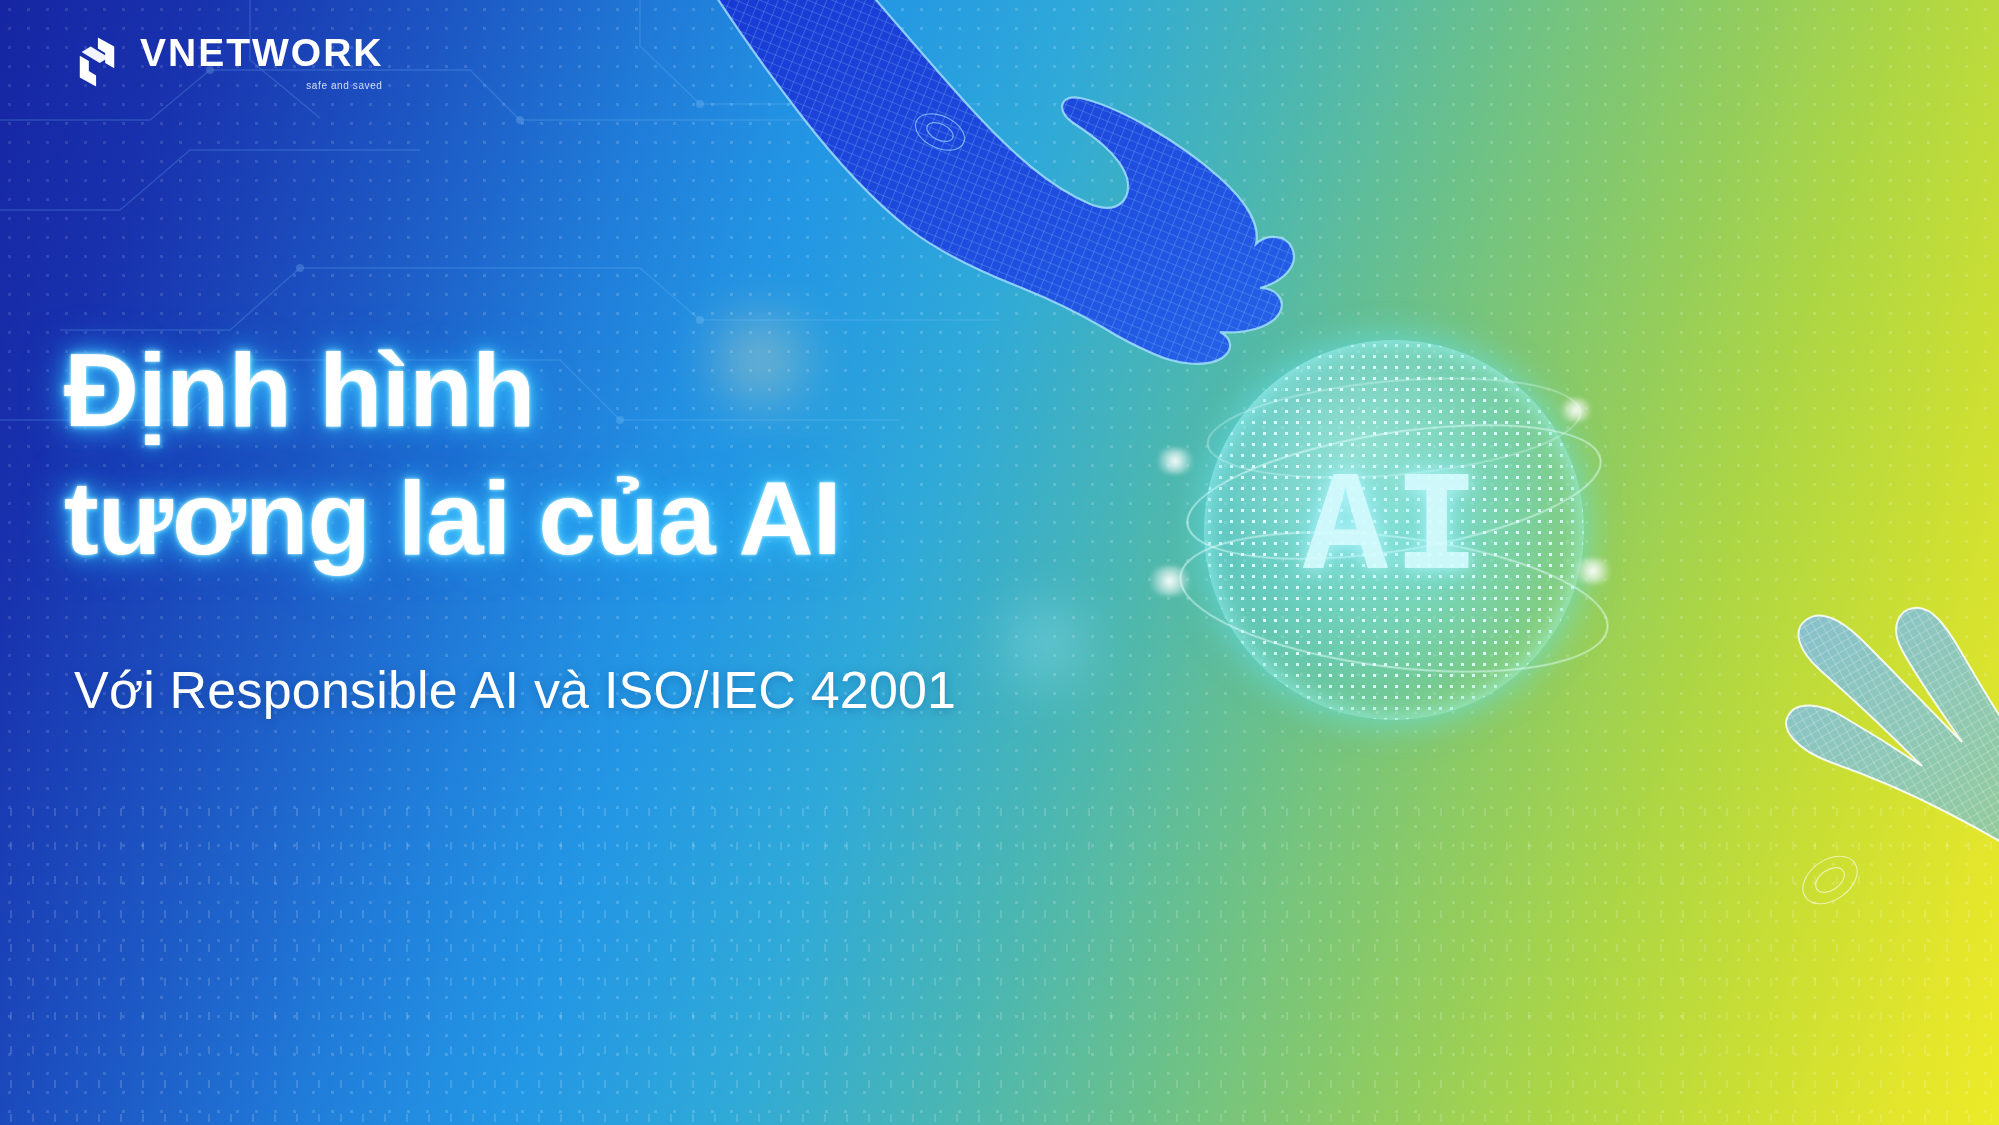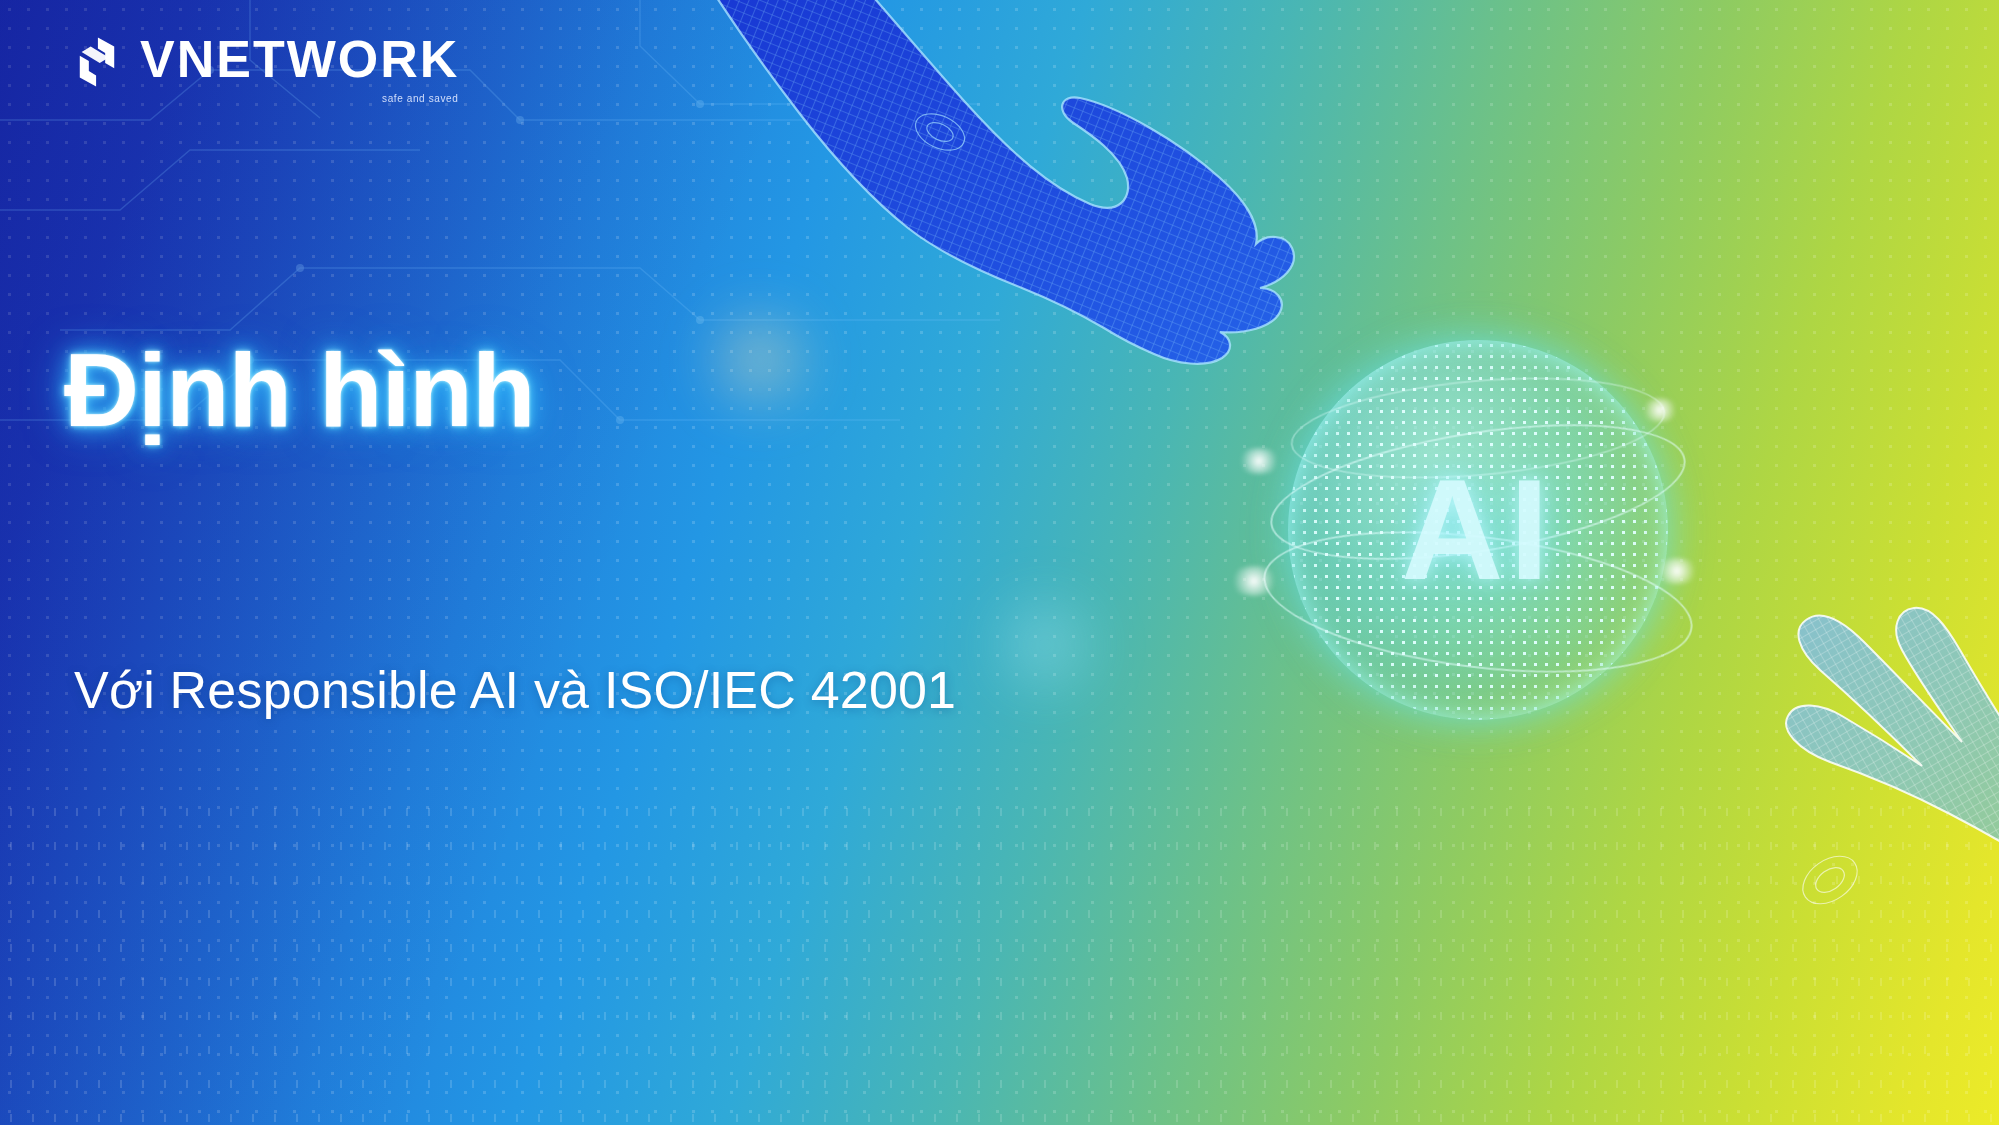--- a/index.html
+++ b/index.html
@@ -54,21 +54,21 @@
   
   .glow{position:absolute;border-radius:50%;pointer-events:none;filter:blur(26px);}
   .glow-a{left:700px;top:300px;width:120px;height:120px;background:radial-gradient(circle,rgba(255,230,170,.55),rgba(255,230,170,0) 70%);}
   .glow-b{left:980px;top:590px;width:130px;height:110px;background:radial-gradient(circle,rgba(170,240,255,.45),rgba(170,240,255,0) 70%);}
 
   
   .logo{position:absolute;left:68px;top:33px;display:flex;align-items:flex-start;}
   .logo-mark{width:58px;height:58px;margin-right:14px;flex:0 0 auto;}
   .logo-text-wrap{display:flex;flex-direction:column;}
   .logo-word{
-    color:#ffffff;font-size:52px;font-weight:bold;letter-spacing:2.0px;line-height:1;
+    color:#ffffff;font-size:39px;font-weight:bold;letter-spacing:2.0px;line-height:1;
     white-space:nowrap;
   }
   .logo-tag{
     color:#dfe8ff;font-size:10px;letter-spacing:.6px;
     align-self:flex-end;margin-top:8px;margin-right:1px;opacity:.92;
   }
 
   
   .headline{position:absolute;left:64px;top:330px;width:1080px;}
   .hl-line{
@@ -87,21 +87,21 @@
   }
   .hl-line.two{margin-top:6px;}
   .subtitle{
     position:absolute;left:74px;top:660px;
     color:#ffffff;font-size:52px;font-weight:400;letter-spacing:.2px;
     white-space:nowrap;
     text-shadow:0 2px 10px rgba(10,60,130,.35);
   }
 
   
-  .sphere-wrap{position:absolute;left:1288px;top:340px;width:380px;height:380px;}
+  .sphere-wrap{position:absolute;left:1204px;top:340px;width:380px;height:380px;font-family:Liberation Mono, monospace;}
   .sphere-halo{
     position:absolute;left:-42px;top:-42px;width:464px;height:464px;border-radius:50%;
     background:radial-gradient(circle,rgba(120,240,255,.42) 0%,rgba(90,220,255,.20) 44%,rgba(90,220,255,0) 70%);
     filter:blur(10px);
   }
   .sphere{
     position:absolute;inset:0;border-radius:50%;
     background:
       radial-gradient(circle at 38% 30%, rgba(200,250,255,.45) 0%, rgba(120,225,250,.26) 42%, rgba(70,200,240,.10) 68%, rgba(60,190,235,0) 78%);
     overflow:hidden;
@@ -273,16 +273,17 @@
       </g>
     </svg>
     <div class="logo-text-wrap">
       <div class="logo-word">VNETWORK</div>
       <div class="logo-tag">safe and saved</div>
     </div>
   </div>
 
   <div class="headline">
     <div class="hl-line one">Định hình</div>
+    <div class="hl-line two">tương lai của AI</div>
   </div>
   <div class="subtitle">Với Responsible AI và ISO/IEC 42001</div>
 
 </div>
 
 </body></html>

